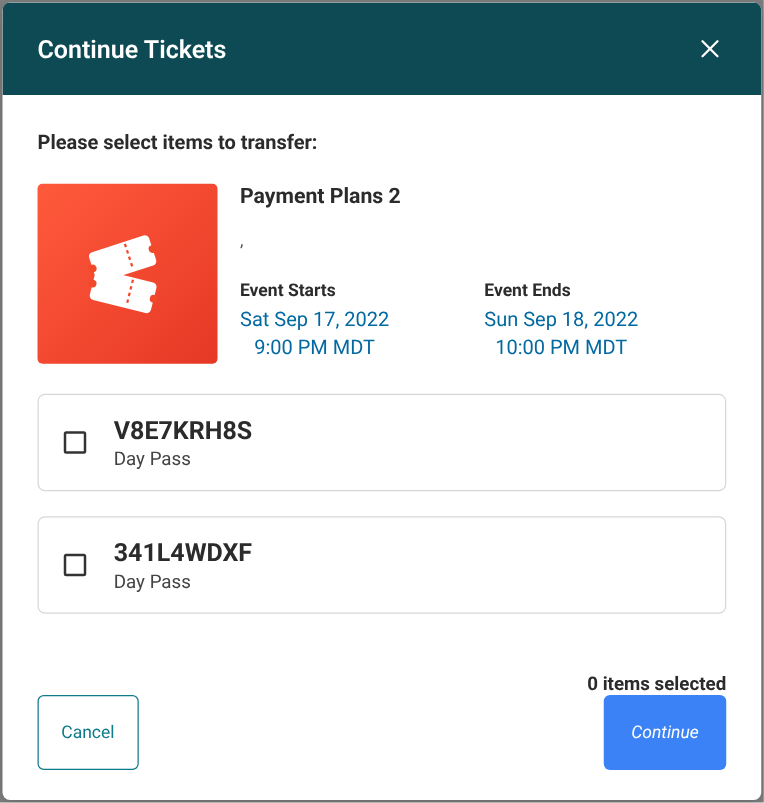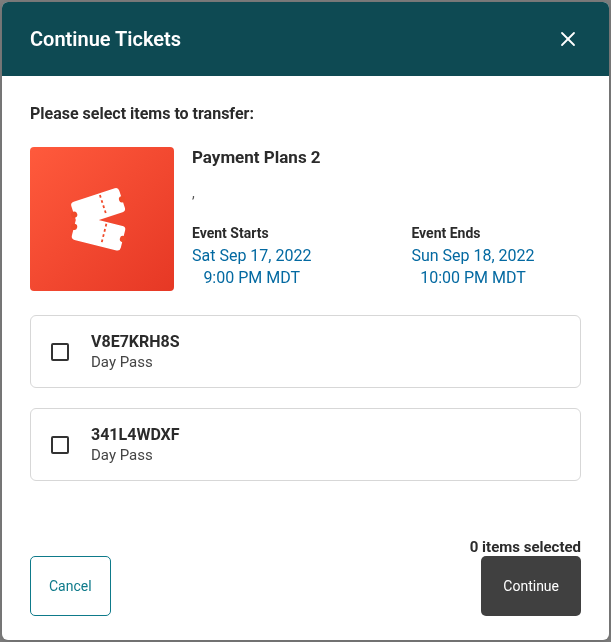--- a/index.html
+++ b/index.html
@@ -90,21 +90,21 @@
       margin-bottom: 18px;
     }
     .event-subinfo {
       font-size: 14px;
       color: #555;
       margin-bottom: 24px;
       min-height: 14px;
     }
     .event-times {
       display: flex;
-      gap: 100px;
+      gap: 76px;
     }
     .time-block {
       display: flex;
       flex-direction: column;
     }
     .time-label {
       font-size: 14px;
       font-weight: 700;
       color: #2b2b2b;
       margin-bottom: 4px;
@@ -135,21 +135,21 @@
       border: 2px solid #333;
       border-radius: 2px;
       flex-shrink: 0;
       background: #fff;
     }
     .ticket-content {
       display: flex;
       flex-direction: column;
     }
     .ticket-code {
-      font-size: 16px;
+      font-size: 20px;
       font-weight: 700;
       color: #2b2b2b;
       margin-bottom: 2px;
     }
     .ticket-type {
       font-size: 15px;
       color: #444;
     }
     .modal-footer {
       padding: 12px 28px 24px 28px;
@@ -173,25 +173,26 @@
       font-size: 14px;
       cursor: pointer;
       font-family: inherit;
     }
     .btn-cancel {
       background: #ffffff;
       border: 1px solid #0e7a8a;
       color: #0e7a8a;
     }
     .btn-continue {
-      background: #404040;
+      background: #3b82f6;
       border: none;
       color: #ffffff;
       cursor: not-allowed;
       padding: 22px 22px;
+      font-style: italic;
     }
   </style>
 </head>
 <body>
 
 <div class="modal">
   <div class="modal-header">
     <div class="modal-title">Continue Tickets</div>
     <button class="close-btn">
       <svg width="18" height="18" viewBox="0 0 18 18" fill="none" stroke="currentColor" stroke-width="1.8" stroke-linecap="round">

